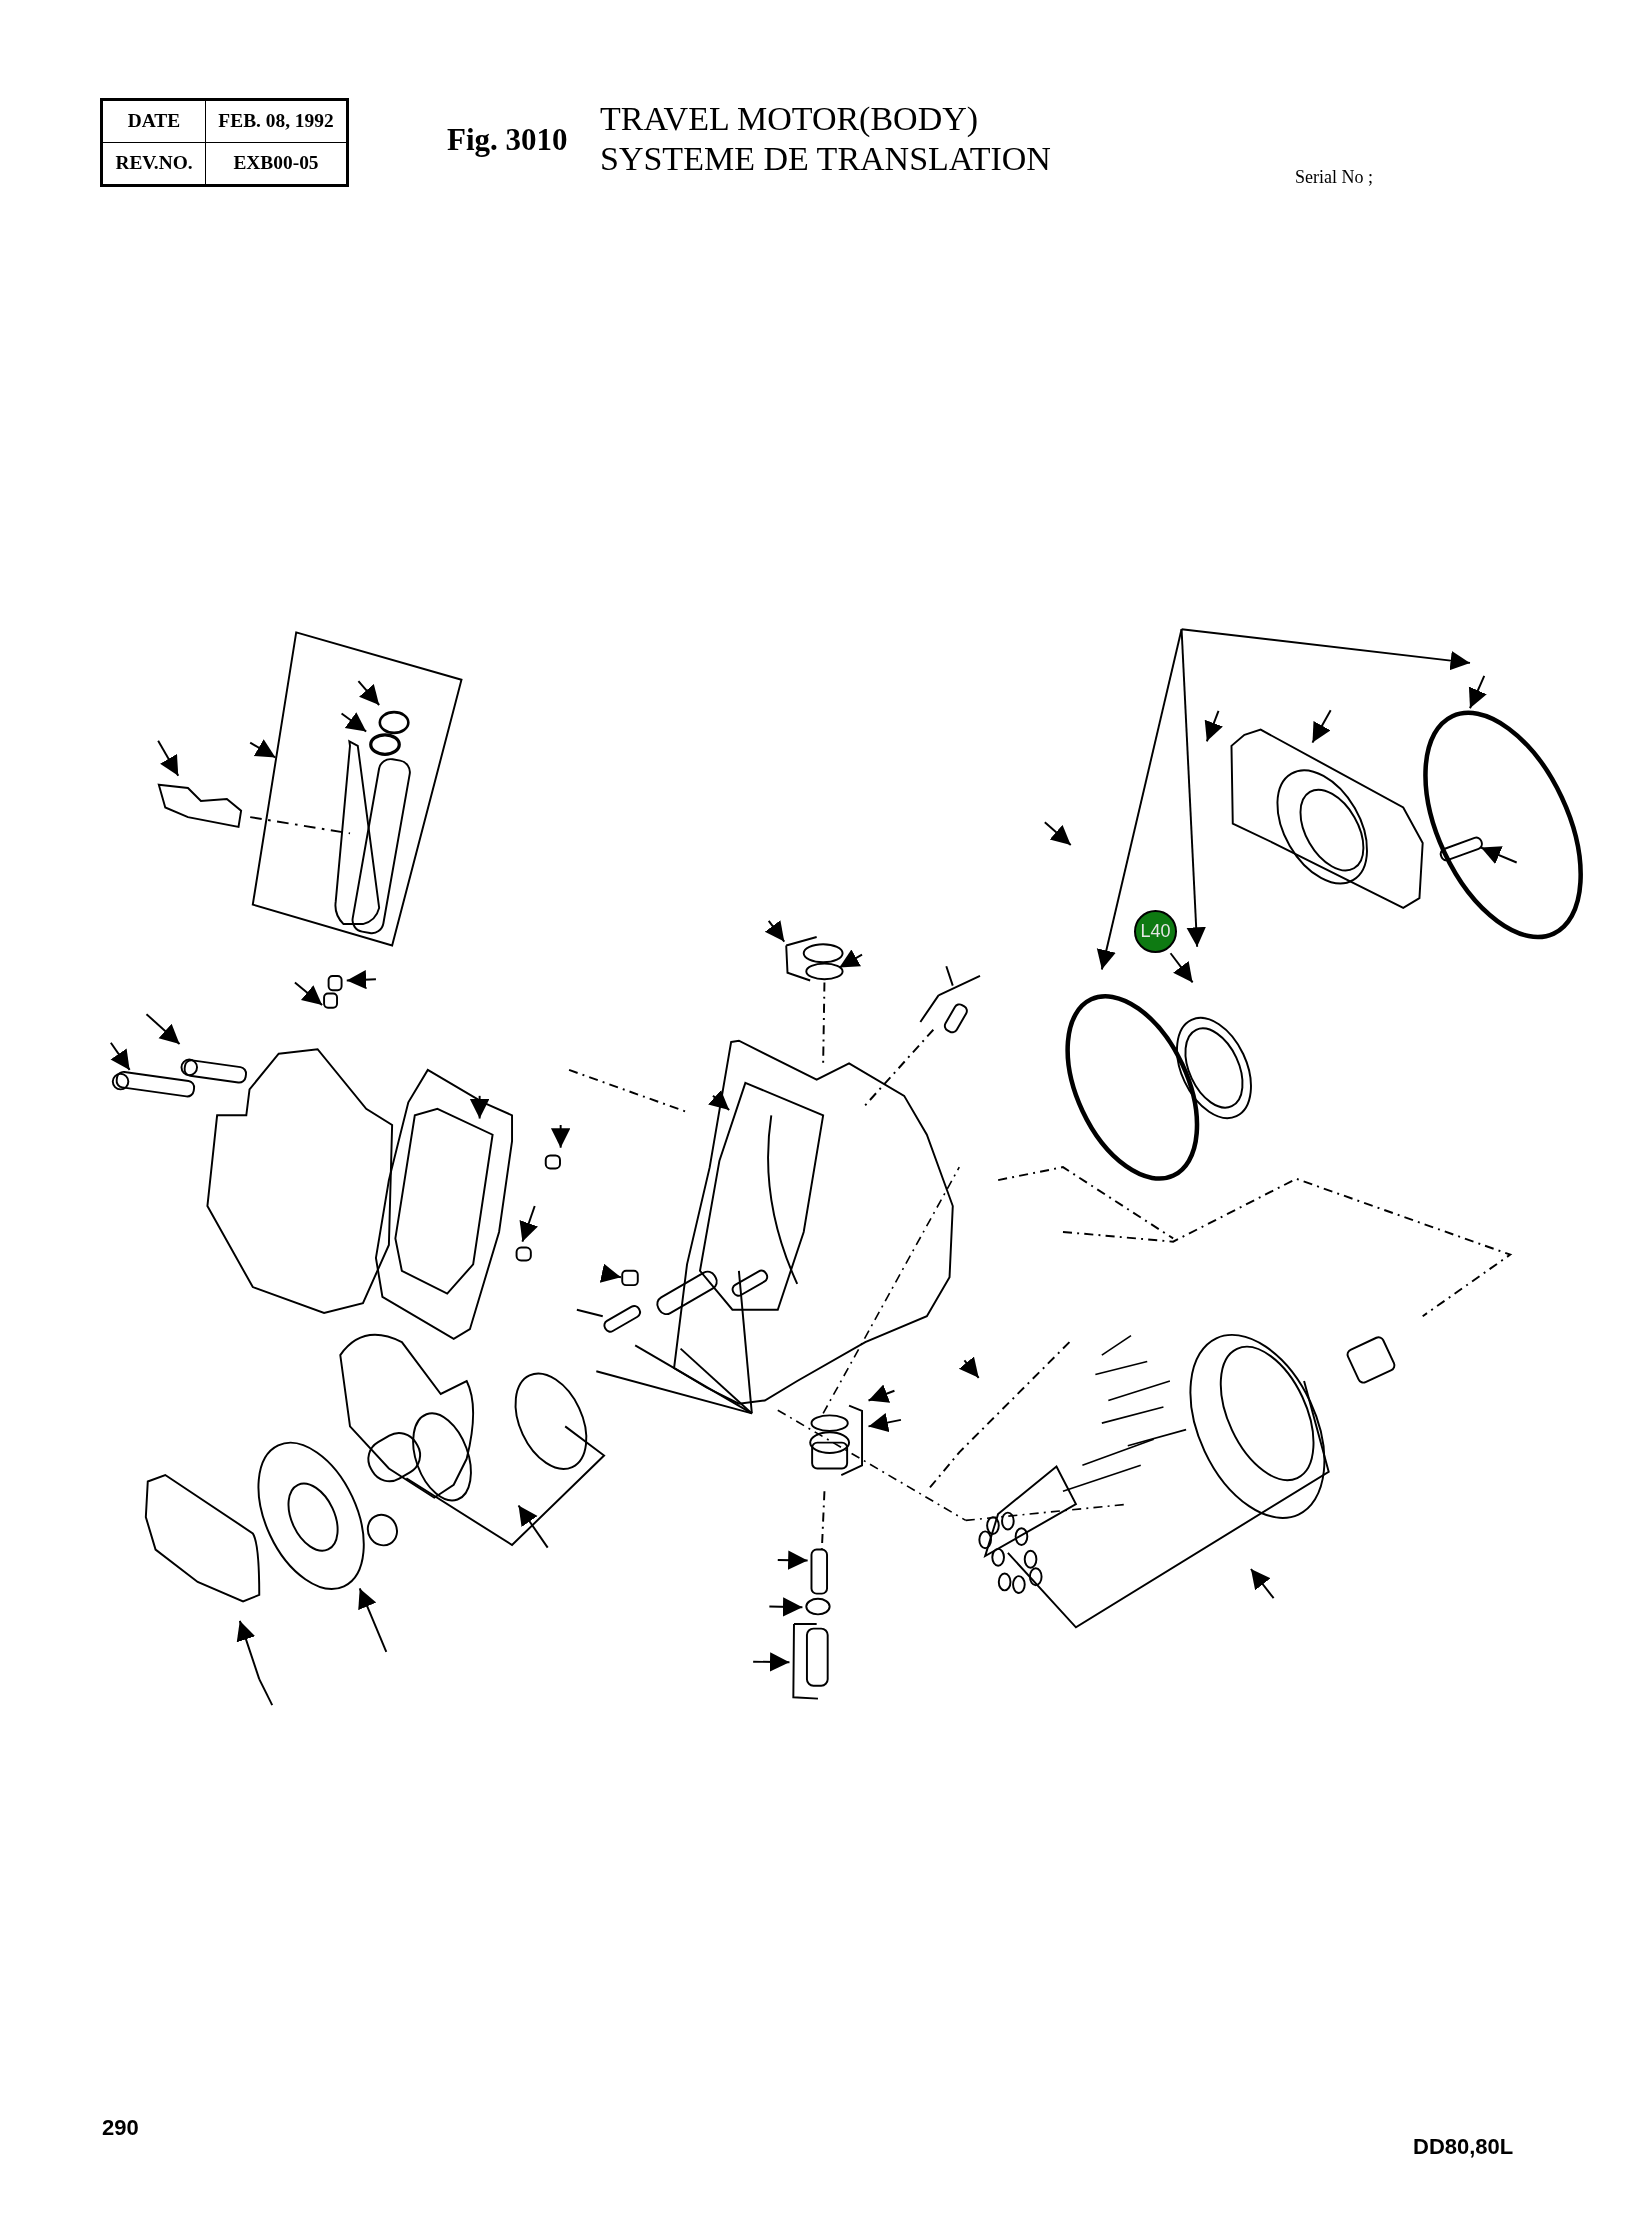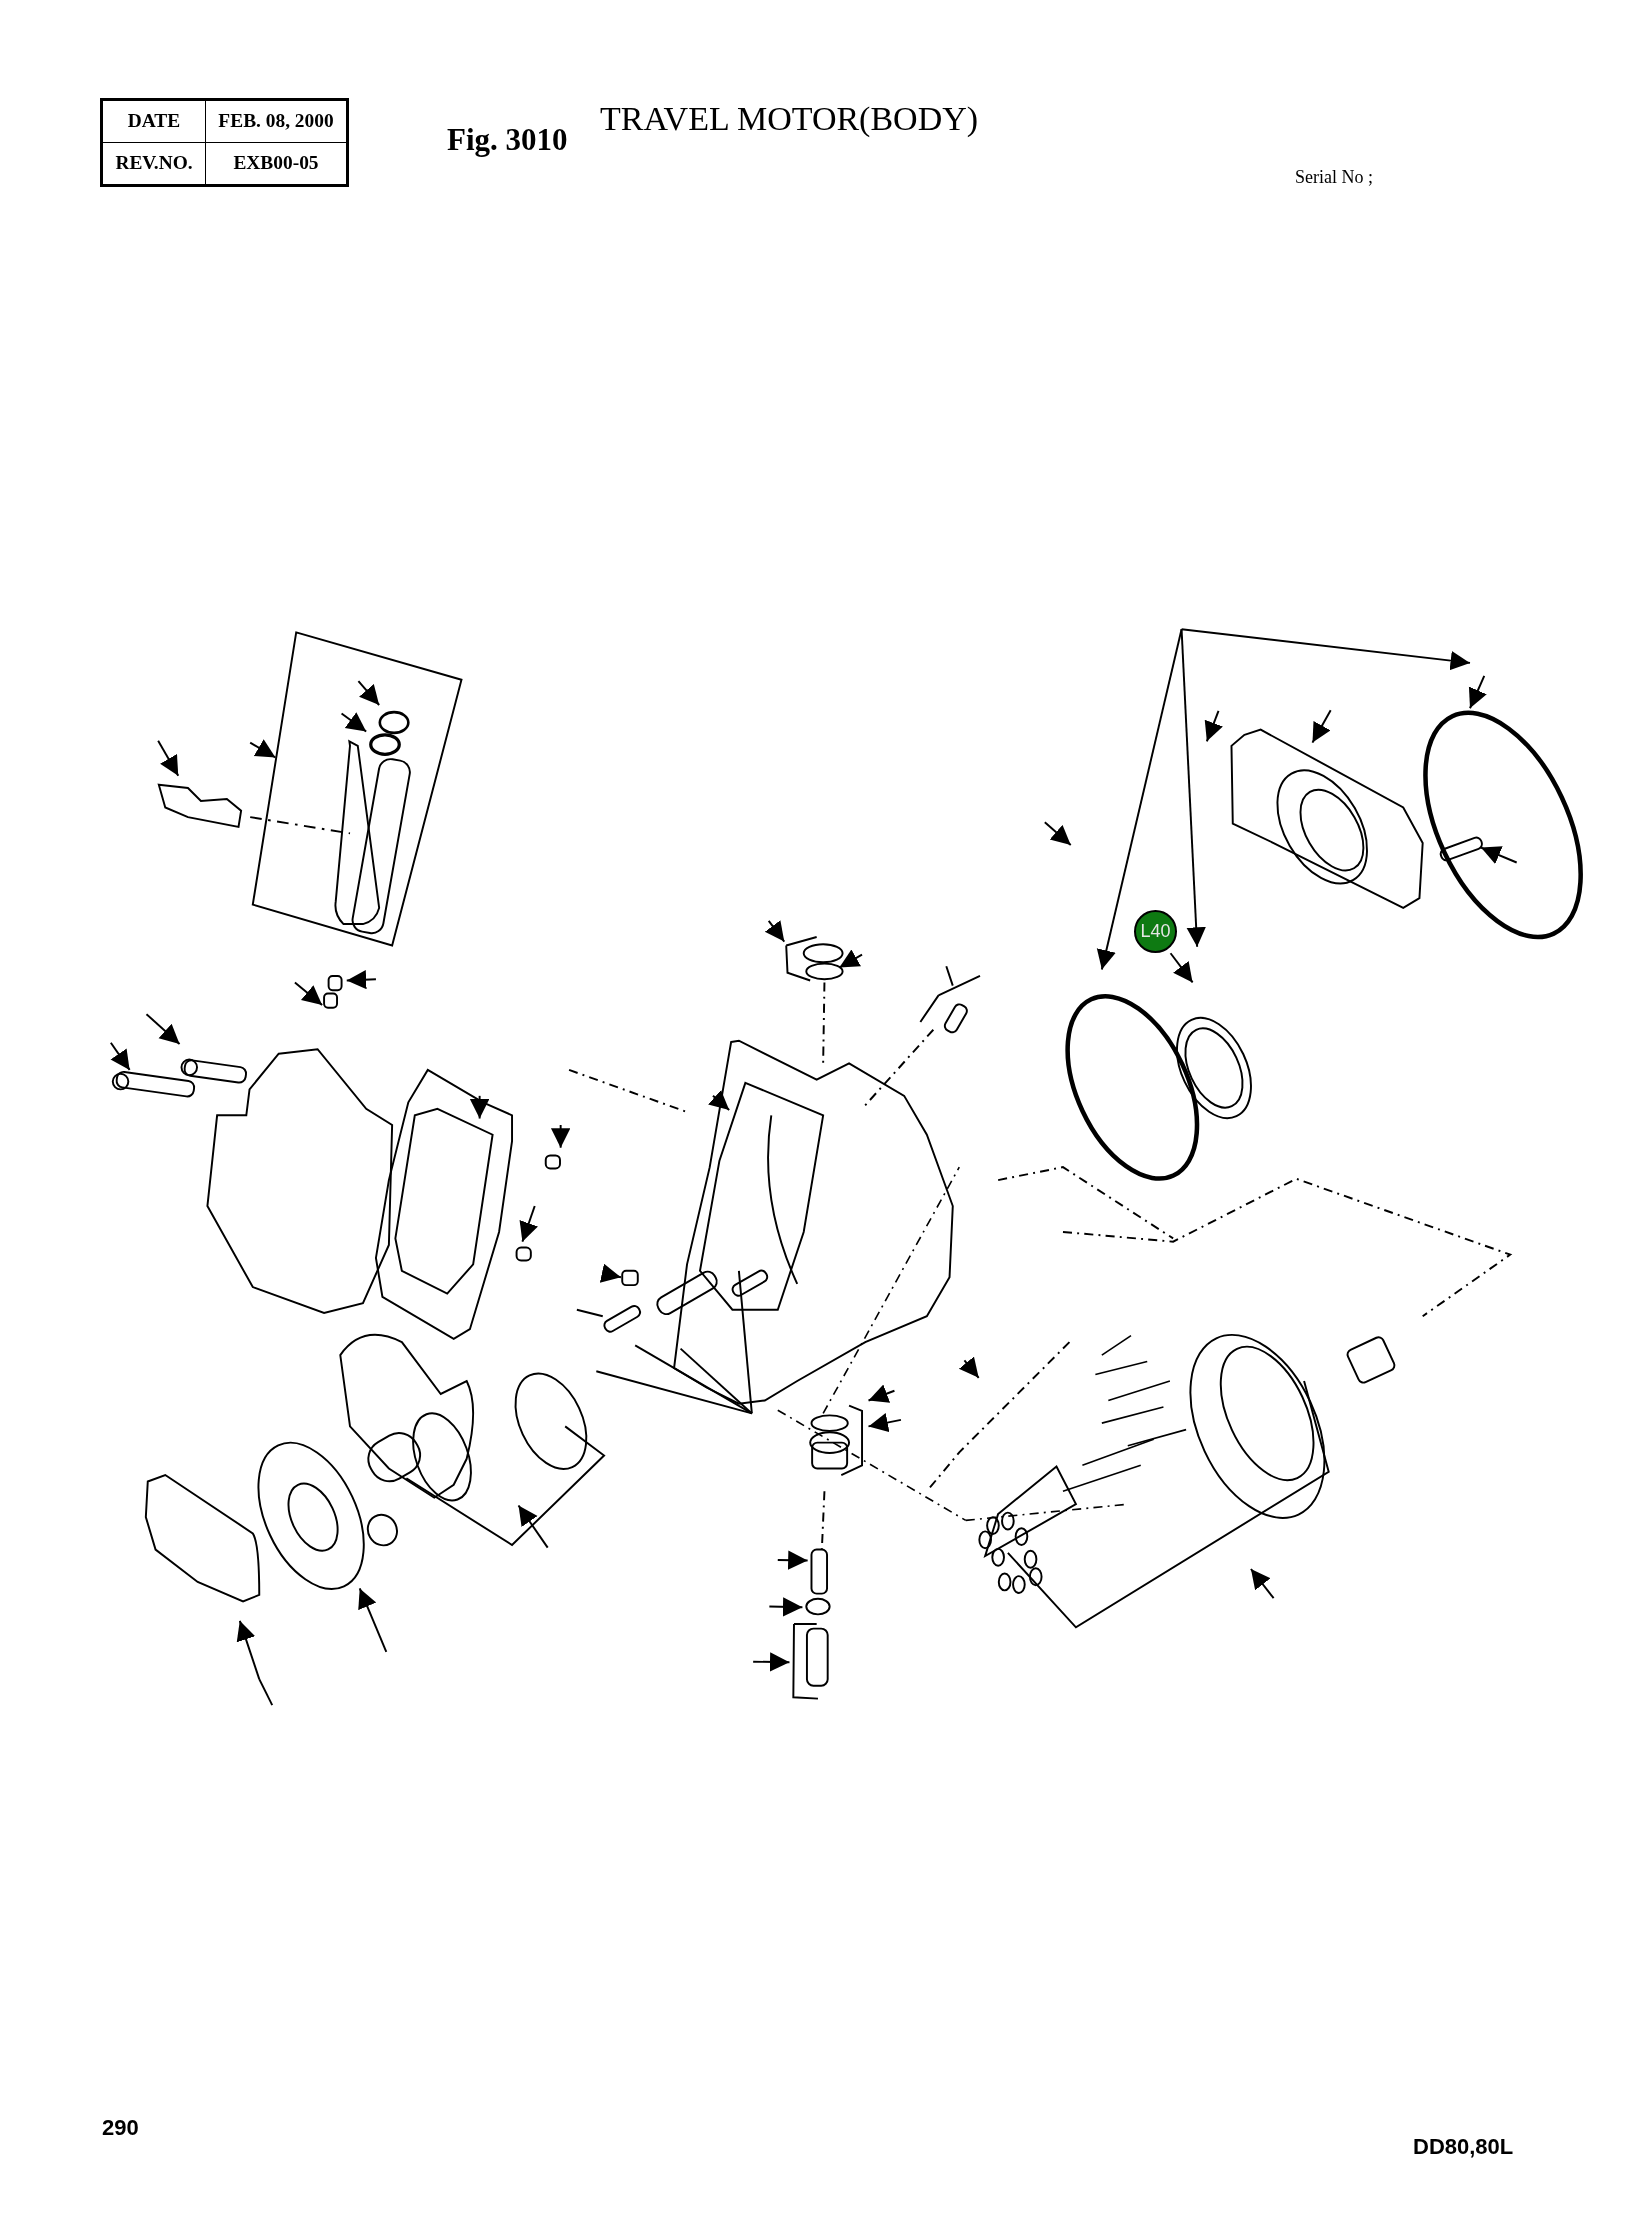--- a/index.html
+++ b/index.html
@@ -14,28 +14,29 @@
   .page-no { position: absolute; left: 102px; top: 2115px; font-family: "Liberation Sans", sans-serif; font-weight: bold; font-size: 22px; }
   .model { position: absolute; left: 1413px; top: 2119px; font-family: "Liberation Sans", sans-serif; font-weight: bold; font-size: 22px; margin-top: 15px; }
   .drawing { position: absolute; left: 0; top: 0; width: 1645px; height: 2239px; }
   .callout { position: absolute; left: 1134px; top: 910px; width: 43px; height: 43px; border-radius: 50%; background: #0e7a12; border: 2.6px solid #000; box-sizing: border-box; color: #e5e5e5; font-family: "Liberation Sans", sans-serif; font-size: 18px; display: flex; align-items: center; justify-content: center; }
 </style>
 </head>
 <body>
 
 <div class="rev-table">
   <div class="cell c1 r1">DATE</div>
-  <div class="cell r1">FEB. 08, 2000</div>
+  <div class="cell r1">FEB. 08, 1992</div>
   <div class="cell c1">REV.NO.</div>
   <div class="cell">EXB00-05</div>
 </div>
 
 <div class="fig-no">Fig. 3010</div>
 <div class="title">
   <div>TRAVEL MOTOR(BODY)</div>
+  <div>SYSTEME DE TRANSLATION</div>
 </div>
 <div class="serial">Serial No ;</div>
 
 <svg class="drawing" viewBox="0 0 2538 3453" xmlns="http://www.w3.org/2000/svg" fill="none" stroke="#000" stroke-width="3">
   <defs>
     <marker id="ah" markerWidth="12" markerHeight="12" refX="10" refY="5" orient="auto">
       <path d="M0,0 L10,5 L0,10 z" fill="#000" stroke="none"></path>
     </marker>
   </defs>
 

